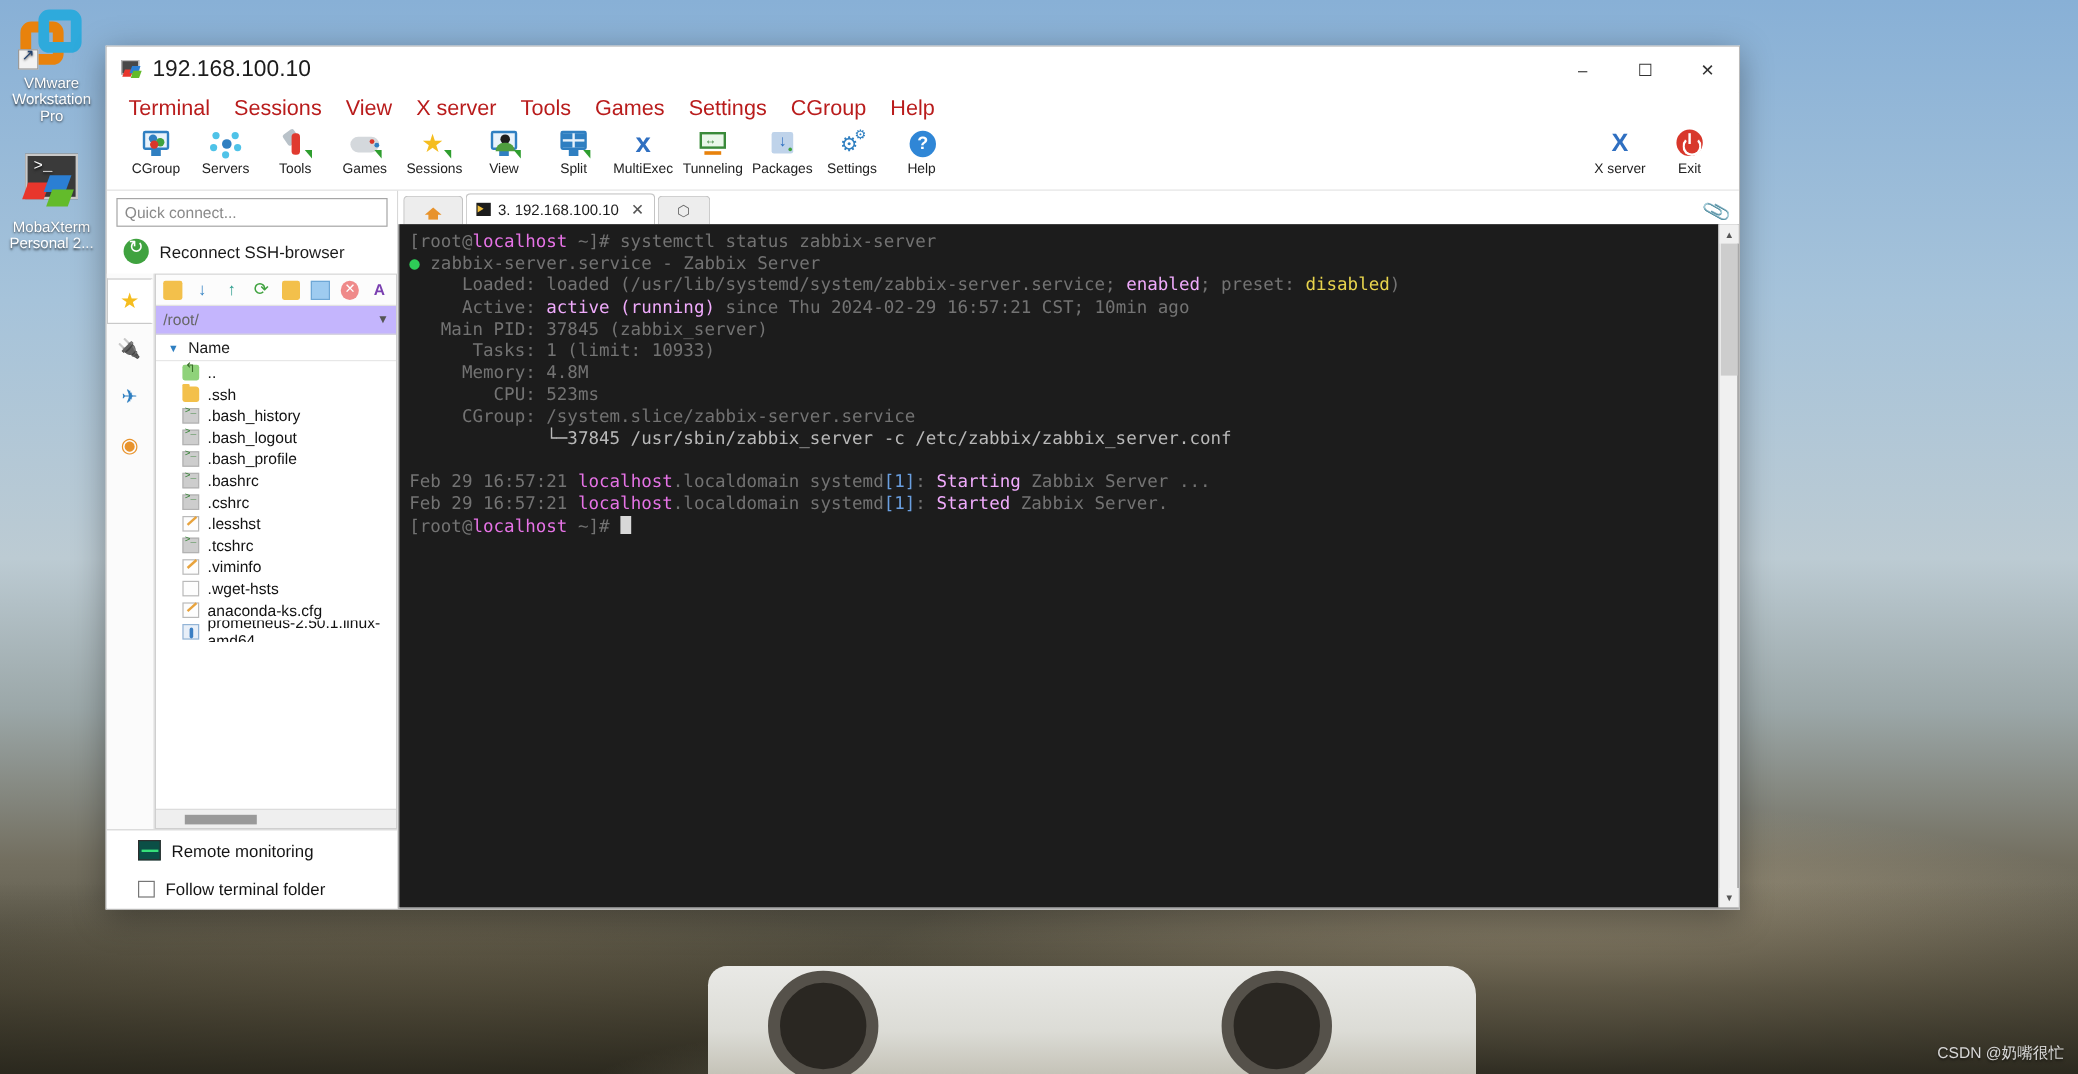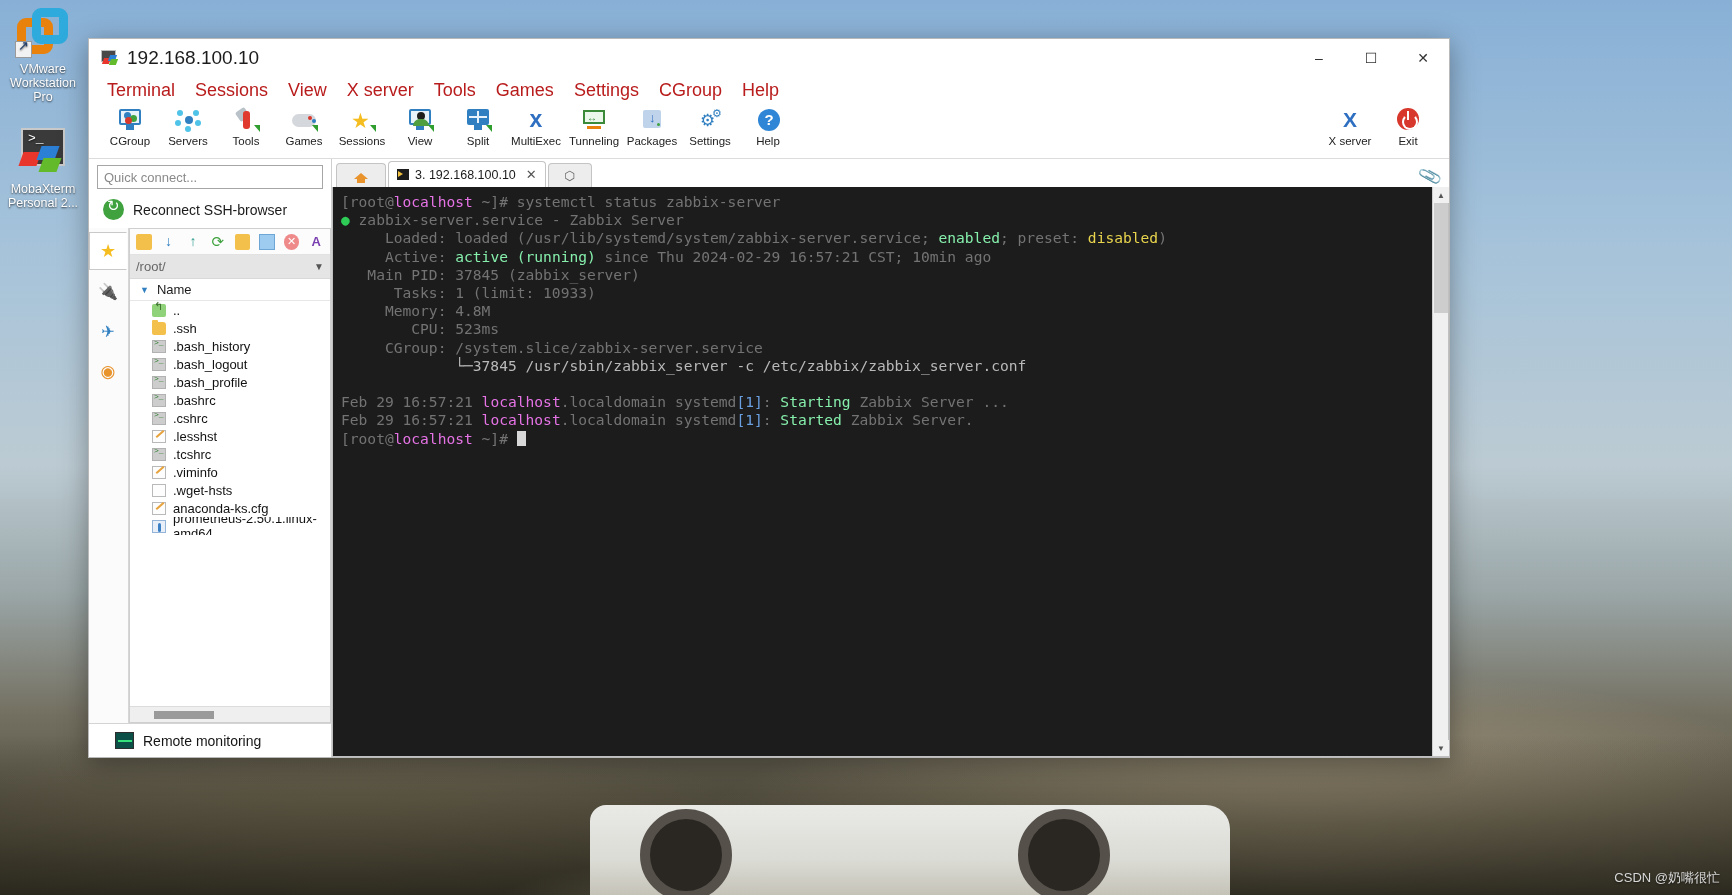--- a/index.html
+++ b/index.html
@@ -222,21 +222,21 @@
   }
   .vtab.active { background:#ffffff; border-color:#c9c9c9; border-right-color:#fff; }
 
   
   #fb { flex:1; display:flex; flex-direction:column; min-width:0; background:#ffffff;
         border:1px solid #cfcfcf; margin:0; }
   #fb-toolbar { height: 26px; display:flex; align-items:center; gap:9px; padding: 0 6px;
                 border-bottom:1px solid #e2e2e2; background:#fcfcfc;}
   .fbi { width:16px; height:16px; position:relative; cursor:default; }
   #fb-path { height:24px; display:flex; align-items:center; padding:0 6px;
-             border-bottom:1px solid #d9d9d9; font-size:13px; color:#666; background:#e5e5e5; position:relative;}
+             border-bottom:1px solid #d9d9d9; font-size:13px; color:#666; background:#c4b5fd; position:relative;}
   #fb-path .chev { margin-left:auto; color:#555; font-size:10px; }
   #fb-header { height:22px; display:flex; align-items:center; gap:8px; padding-left:10px;
                font-size:13px; color:#1b1b1b; border-bottom:1px solid #e7e7e7; }
   #fb-header .sort-tri { color:#2f7fc1; font-size:9px; }
   #fb-list { flex:1; overflow:hidden; position:relative; }
   .fb-row { display:flex; align-items:center; gap:7px; height:18px; padding-left:22px;
             font-size:13px; color:#121212; cursor:default; }
   .fb-icon { width:14px; height:13px; flex:none; position:relative; }
   .fi-folder { background:#f3c04b; border-radius:1px 3px 2px 2px; }
   .fi-folder:before{content:"";position:absolute;left:0;top:-2px;width:6px;height:3px;background:#f3c04b;border-radius:1px;}
@@ -296,21 +296,21 @@
   }
   #term-scrollbar { width:16px; background:#f0f0f0; border-left:1px solid #cfcfcf; position:relative; flex:none; }
   .sb-arrow { position:absolute; left:0; width:16px; height:16px; background:#f0f0f0;
               display:flex; align-items:center; justify-content:center; font-size:8px; color:#555; }
   .sb-up { top:0; }
   .sb-down { bottom:0; }
   #sb-thumb { position:absolute; left:1px; top:16px; width:14px; height:110px; background:#cdcdcd; }
 
   .c-white { color:#737373; }
   .c-magenta { color:#e673e6; }
-  .c-green { color:#86efac; }
+  .c-green { color:#f0abfc; }
   .c-yellow { color:#e8d44d; }
   .c-blue { color:#6a9fe0; }
   .c-grey { color:#b9b9b9; }
   .cursor { display:inline-block; width:9px; height:15px; background:#d8d8d8; vertical-align:-2px; }
   .status-dot { color:#2ecc57; }
 
   
   #statusbar {
     height: 28px; flex:none; display:flex; align-items:center;
     padding-left: 8px; background:#f3f3f3; border-top:1px solid #d2d2d2;
@@ -626,20 +626,24 @@
             <div id="fb-hscroll"></div>
           </div>
         </div>
       </div>
 
       <div id="remote-monitoring">
         <span class="rm-icon"></span>
         <span>Remote monitoring</span>
       </div>
 
+      <div id="follow-folder">
+        <span class="cb"></span>
+        <span>Follow terminal folder</span>
+      </div>
     </div>
 
     <div id="term-area">
 
       <div id="tabstrip">
         <div class="tstub" style="width:50px;justify-content:center;">
           <span class="home-icon"></span>
         </div>
         <div class="tstub active">
           <span class="tab-mini"></span>

